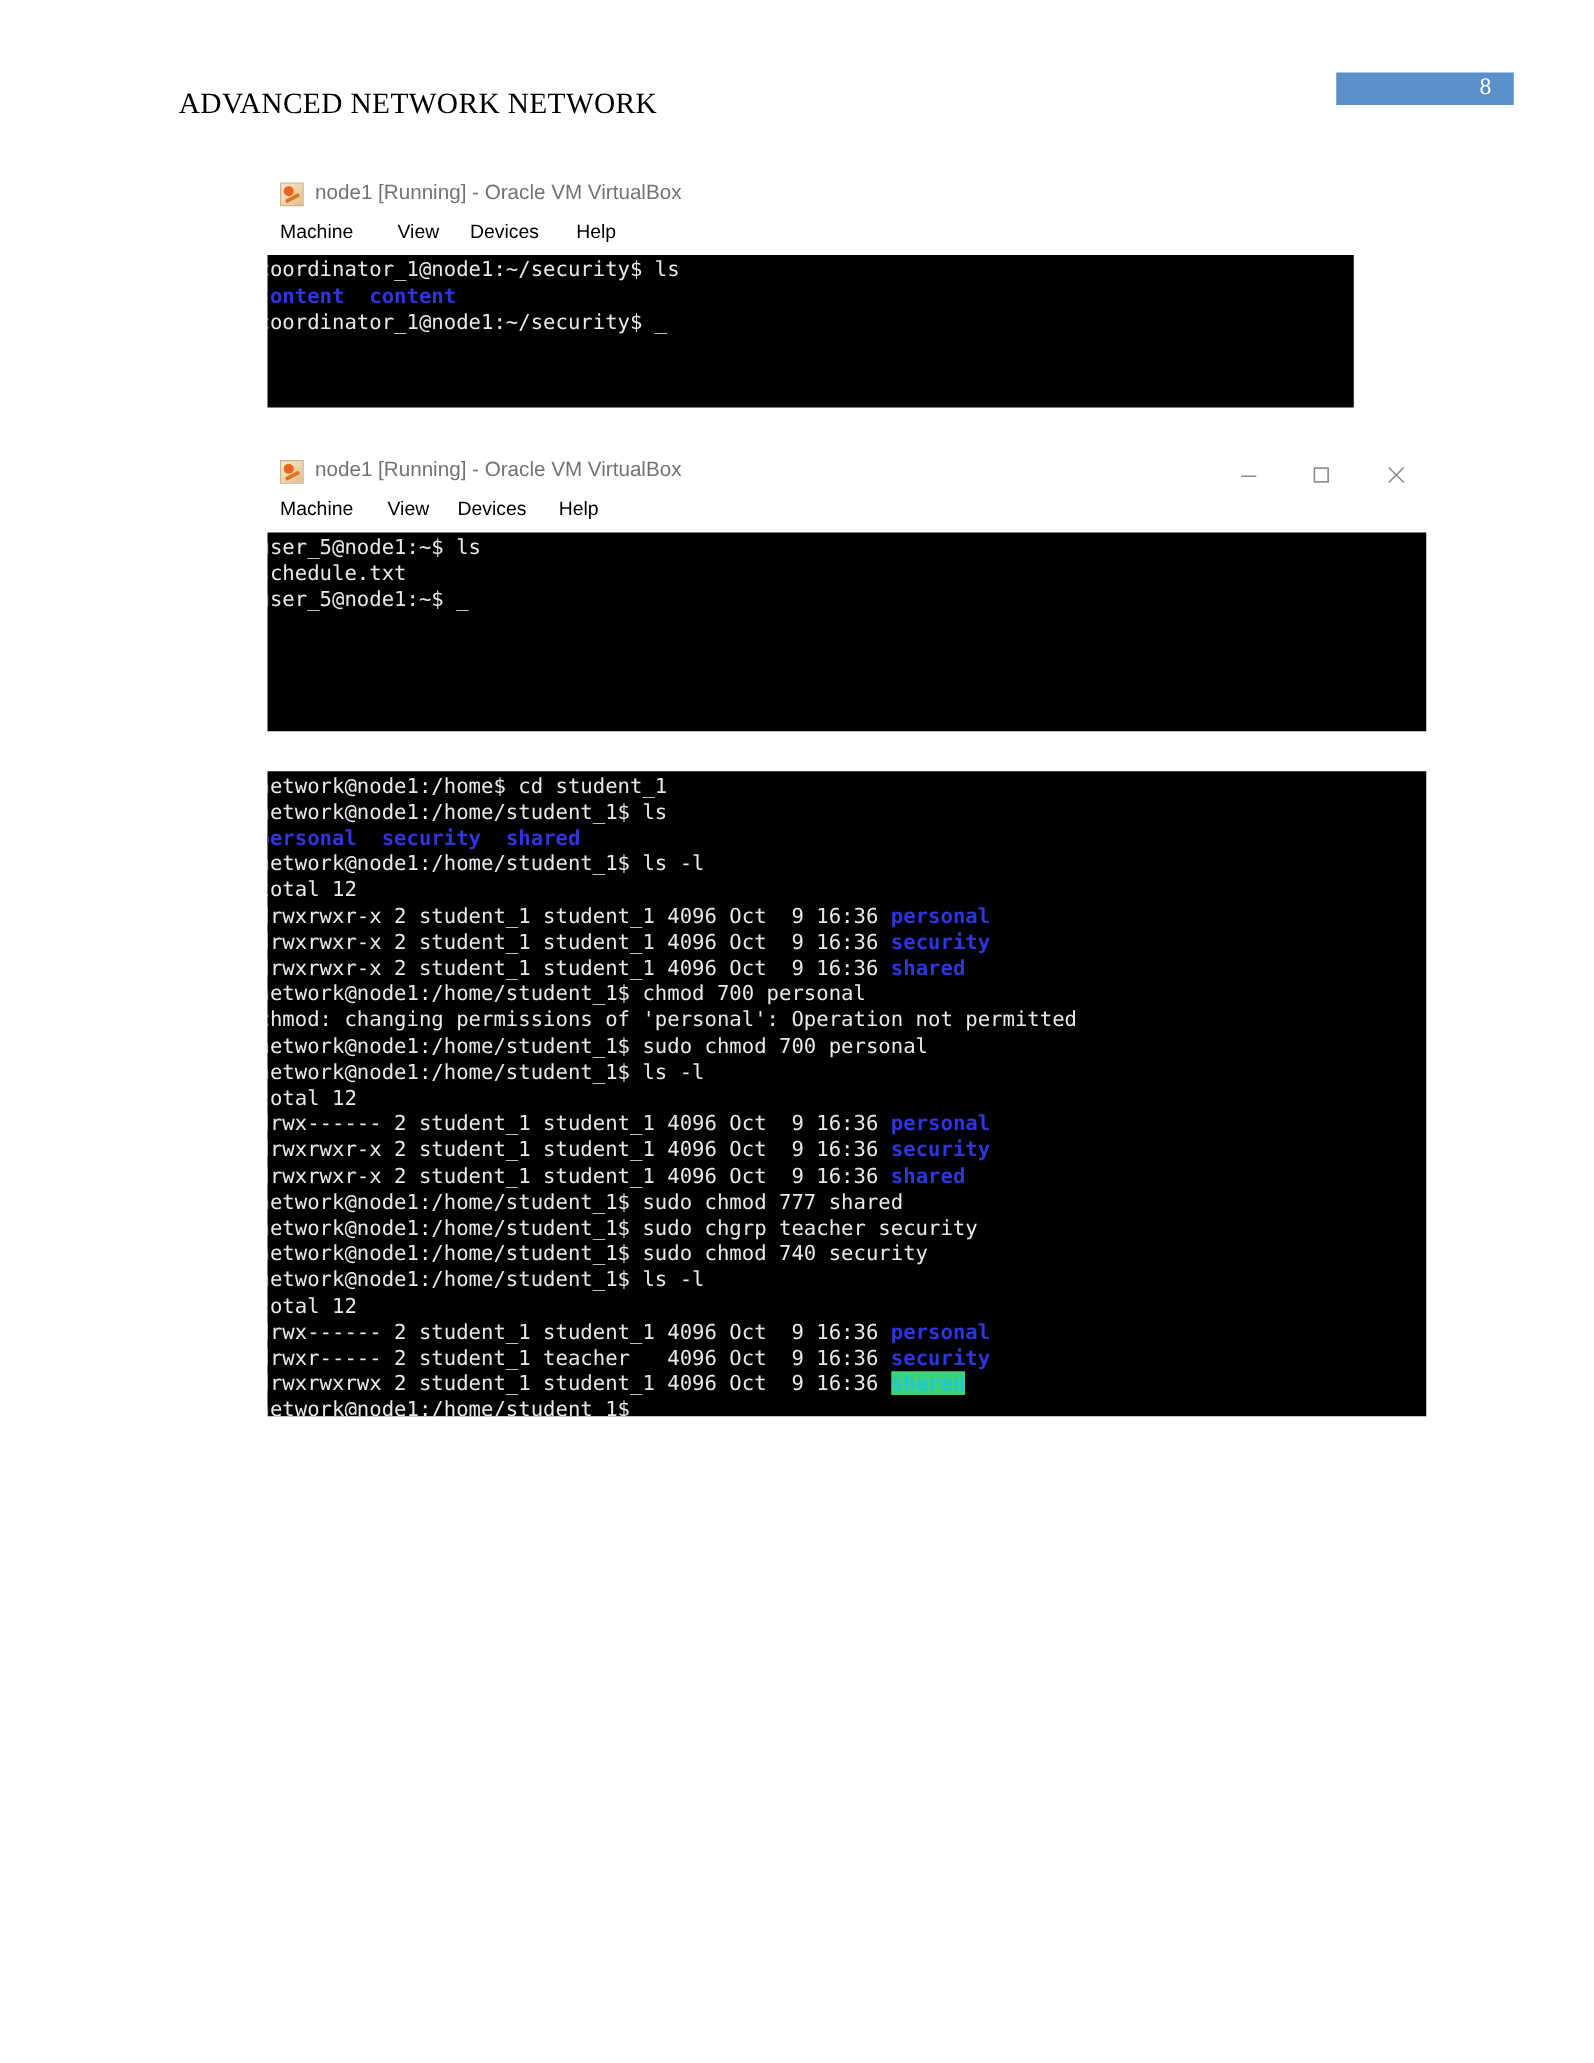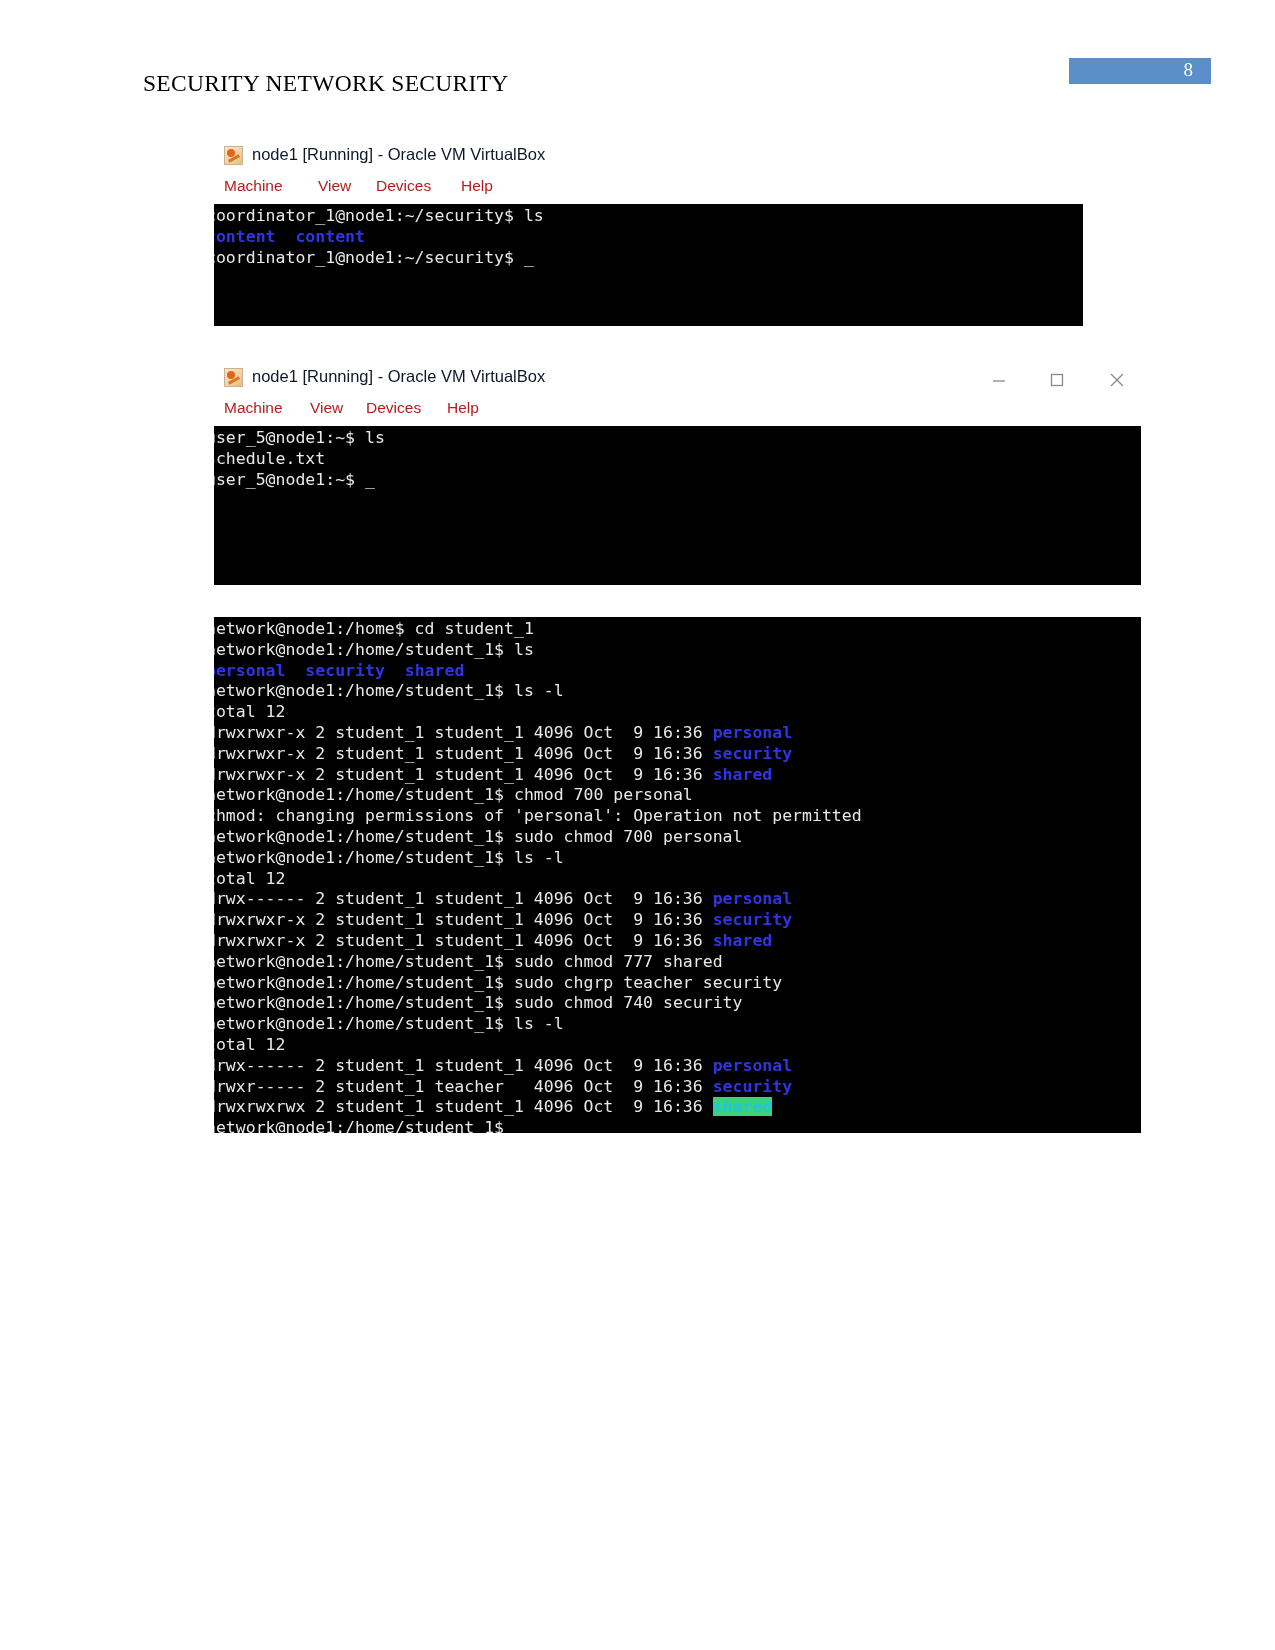--- a/index.html
+++ b/index.html
@@ -86,33 +86,33 @@
     left: 3px;
     bottom: 4px;
     transform: rotate(-28deg);
   }
   .vbox-title-text {
     position: absolute;
     left: 38px;
     top: 5px;
     font-family: "Liberation Sans", sans-serif;
     font-size: 16.5px;
-    color: #0f172a;
+    color: #737373;
     white-space: nowrap;
   }
   .vbox-menubar {
     position: relative;
     height: 30px;
   }
   .vbox-menu-item {
     position: absolute;
     top: 3px;
     font-family: "Liberation Sans", sans-serif;
     font-size: 15.5px;
-    color: #b91c1c;
+    color: #000000;
     white-space: nowrap;
   }
   .win-btn {
     position: absolute;
     top: 6px;
     width: 26px;
     height: 22px;
   }
   .win-btn svg { display: block; }
 
@@ -152,21 +152,21 @@
   #vbox-window-2 .term-inner { margin-left: -8px; }
 
   #vbox-window-3 { left: 214px; top: 617px; width: 927px; }
   #vbox-window-3 .term { width: 927px; height: 516px; }
   #vbox-window-3 .term-inner { margin-left: -8px; }
 </style>
 </head>
 <body>
 
 <div id="doc-header">
-  <div id="page-title">SECURITY NETWORK SECURITY</div>
+  <div id="page-title">ADVANCED NETWORK NETWORK</div>
   <div id="page-number-badge">
     <span class="num">8</span>
   </div>
 </div>
 
 <div class="vbox-window" id="vbox-window-1">
   <div class="vbox-titlebar">
     <span class="vbox-appicon">
       <span class="dot"></span>
         <span class="bar"></span>

